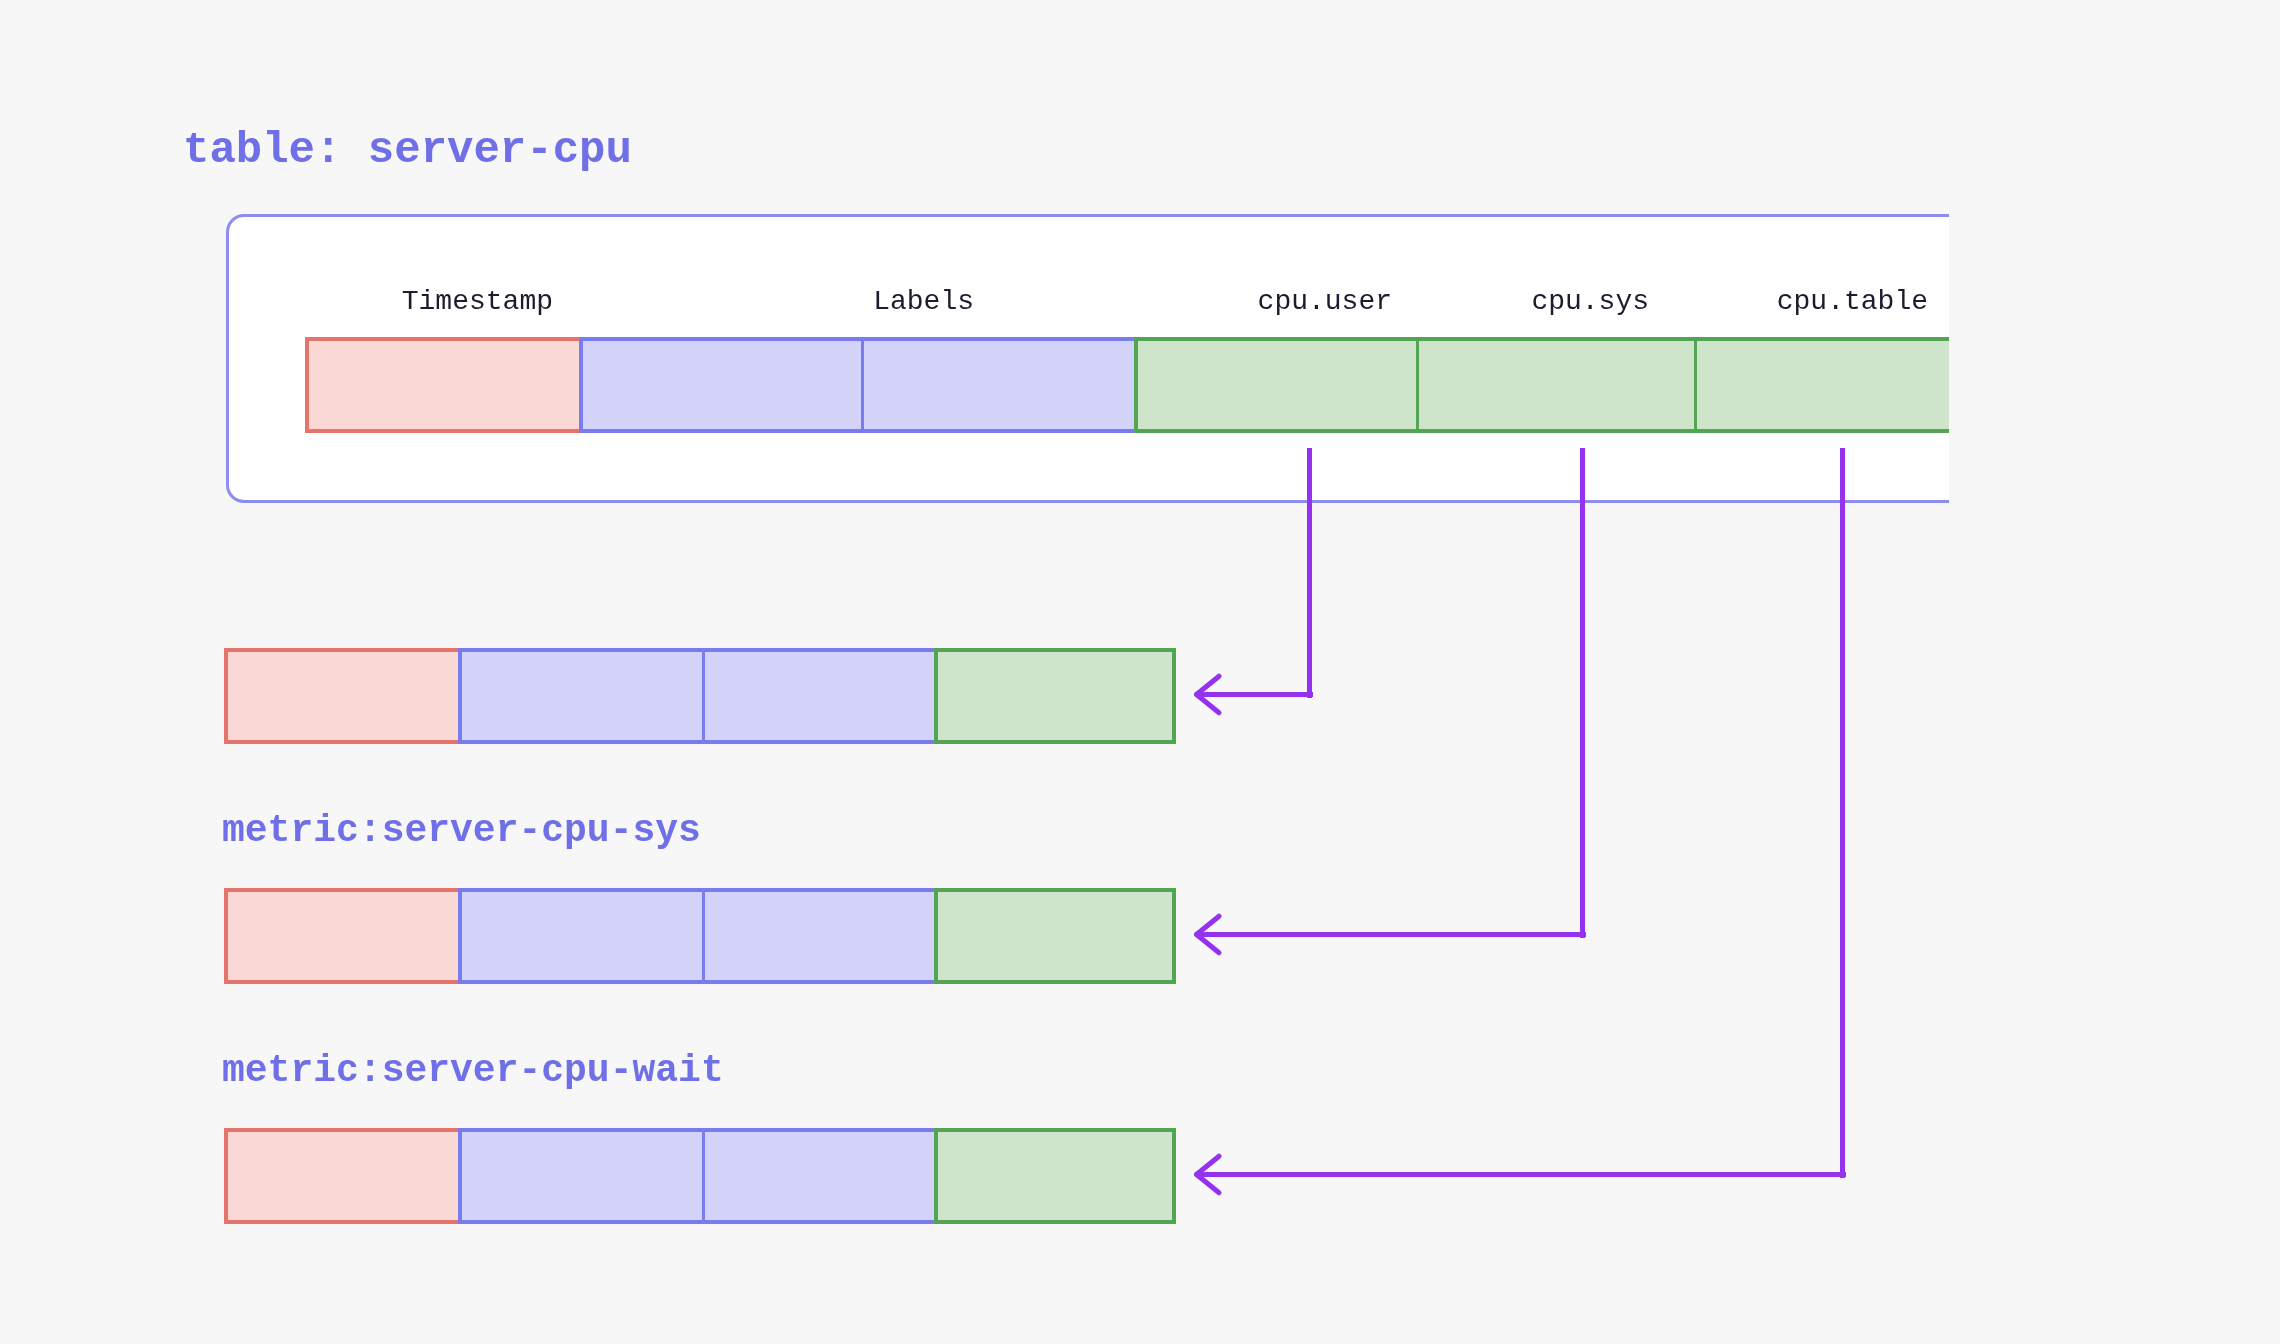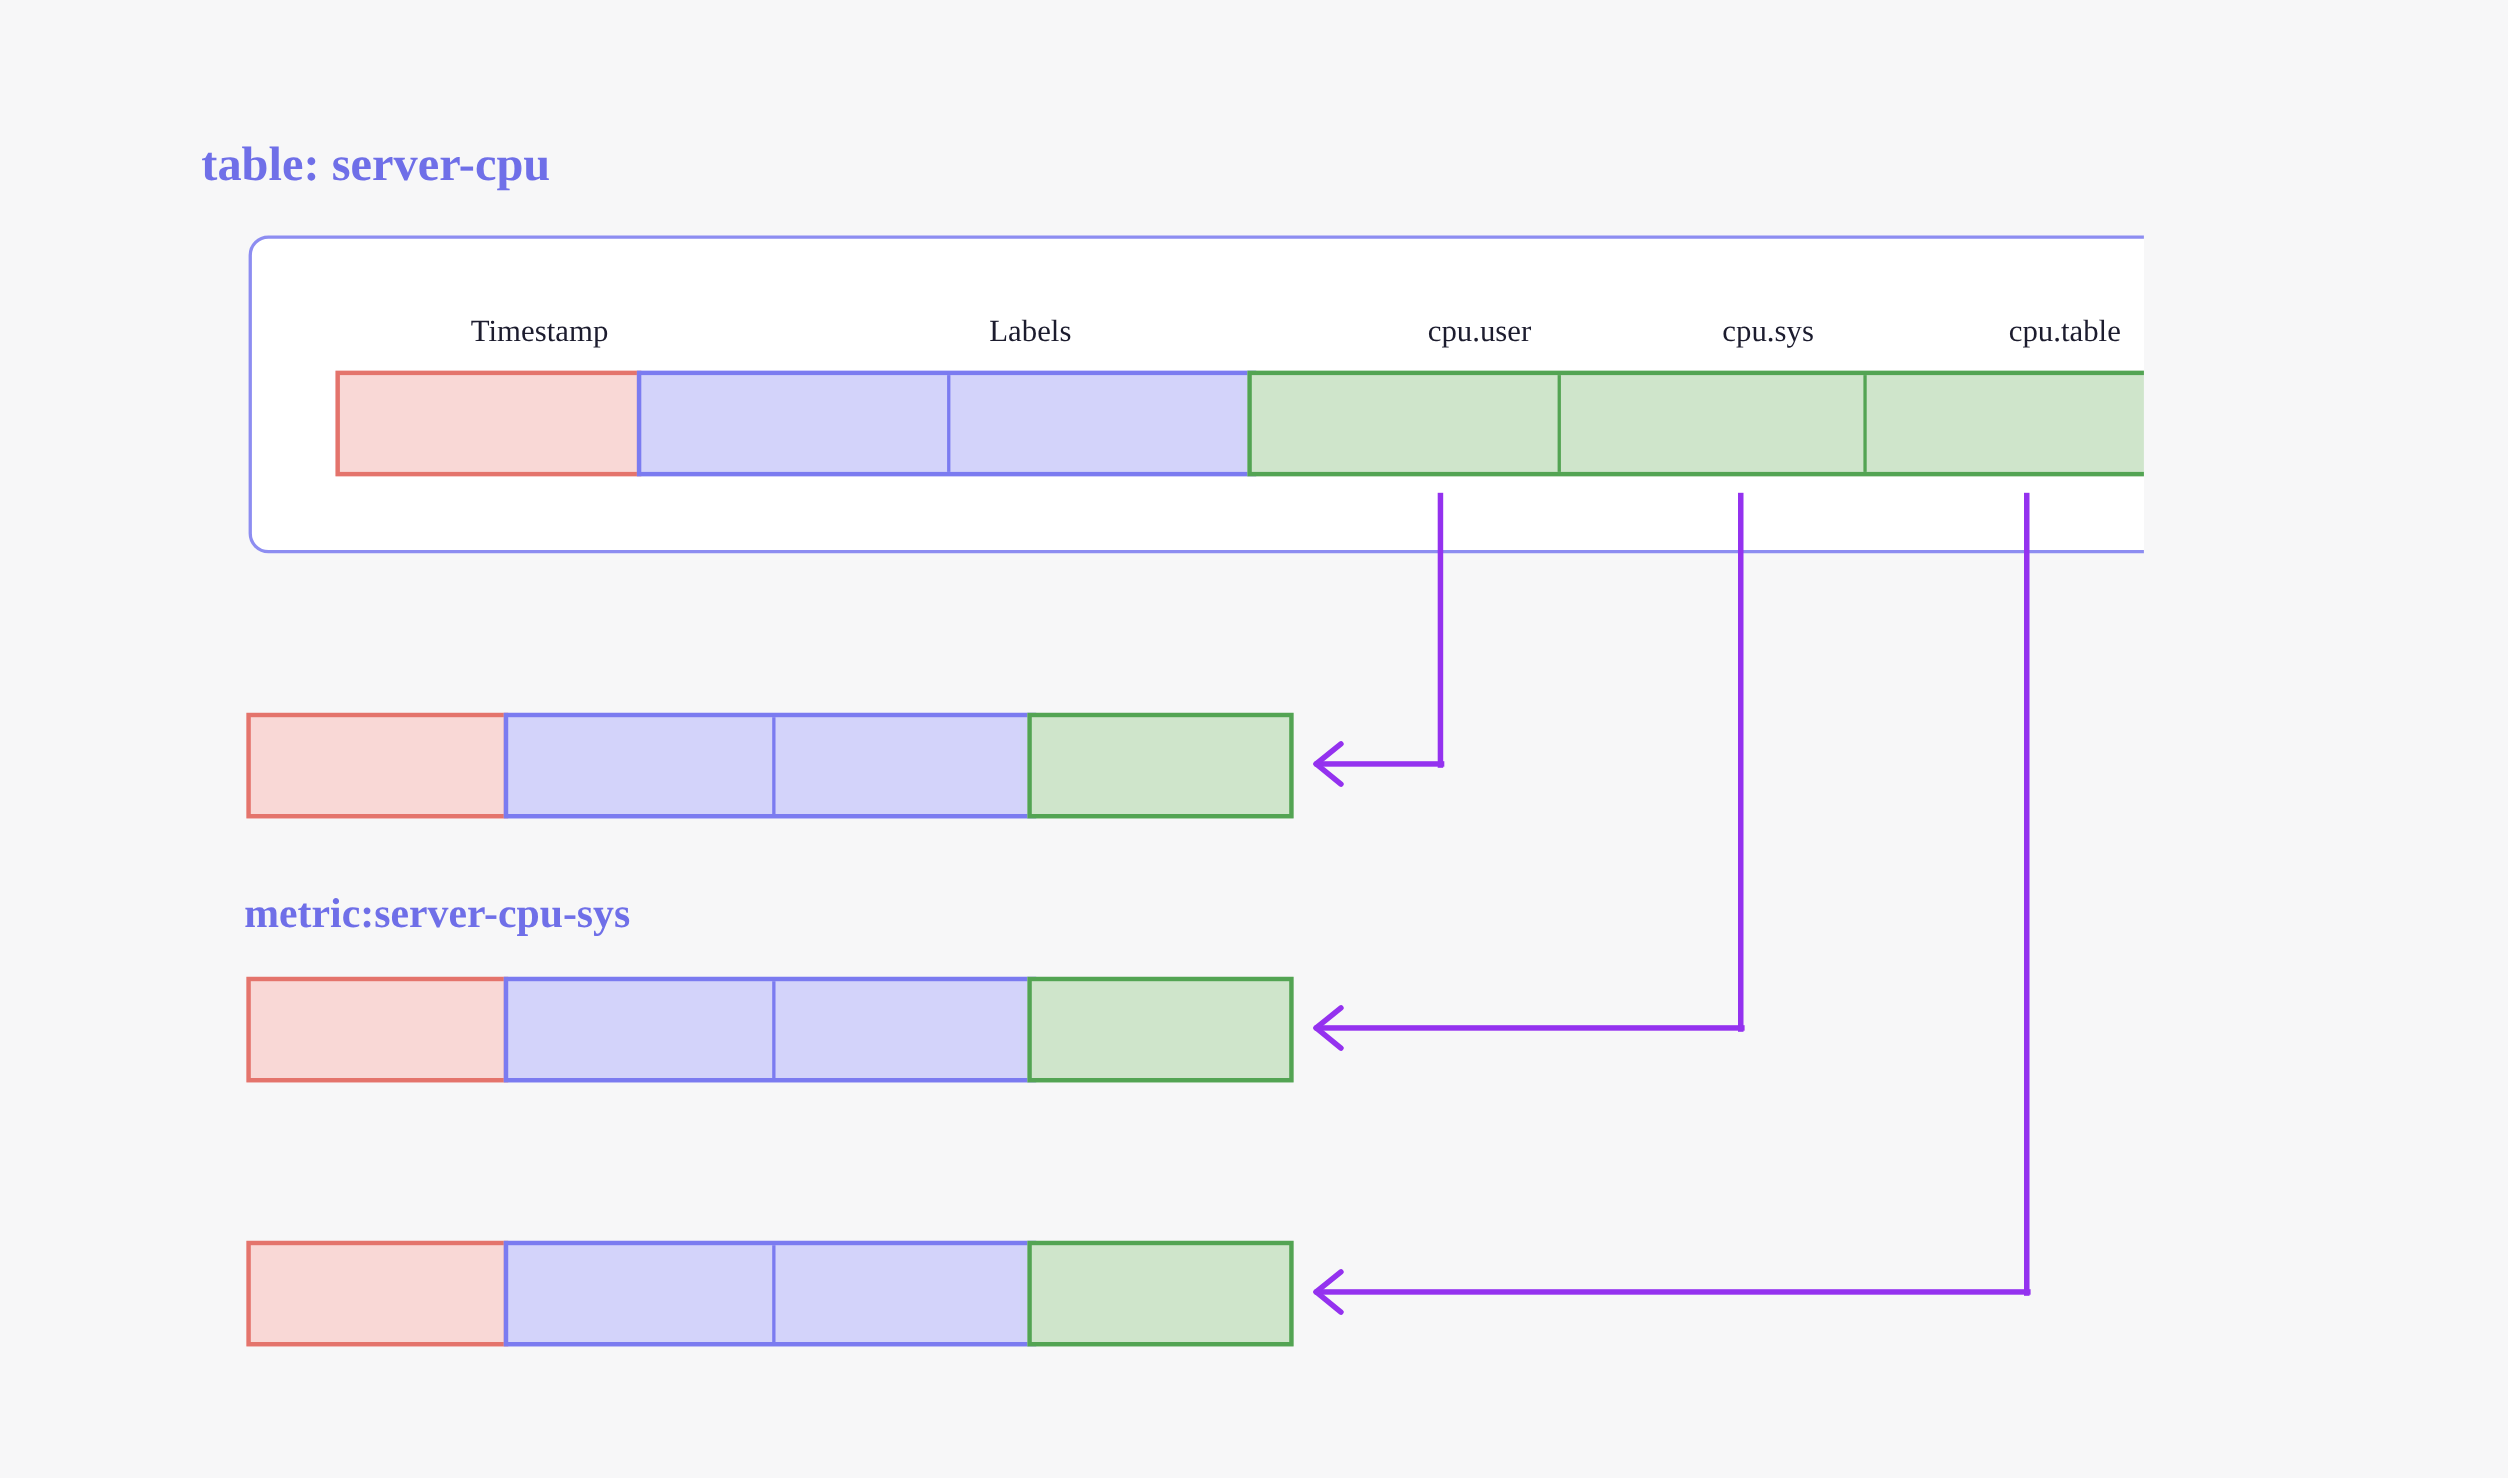--- a/index.html
+++ b/index.html
@@ -1,19 +1,19 @@
 <!DOCTYPE html>
 <html style="--background: #f7f7f8; --box-border: #8d8df1; --accent-text: #6f6fe8; --header-text: #1c1c2e; --timestamp-fill: #f9d8d6; --timestamp-border: #e4746c; --labels-fill: #d3d3fa; --labels-border: #7b7bf0; --field-fill: #cfe5cb; --field-border: #53a453; --arrow: #9432ef;"><head>
 <meta charset="utf-8">
 <style>
   html,body{margin:0;padding:0;background:var(--background,#f7f7f8);}
   .canvas{
     position:relative;width:1949px;height:1344px;overflow:hidden;
     background:var(--background,#f7f7f8);
-    font-family:Liberation Serif, serif;
+    font-family:Liberation Mono, monospace;
   }
   
   .dtitle{
     position:absolute;left:183px;top:128px;
     font-size:44px;font-weight:700;line-height:1;
     color:var(--accent-text,#6f6fe8);
     letter-spacing:0;white-space:pre;
   }
   
   .tbox{
@@ -126,20 +126,21 @@
 
   <div class="mlabel ml2">metric:server-cpu-sys</div>
   <div class="mrow mr2">
     <div class="grp red m-red"></div>
     <div class="grp blue m-blue">
       <i class="divider d1"></i>
     </div>
     <div class="grp green m-green"></div>
   </div>
 
+  <div class="mlabel ml3">metric:server-cpu-wait</div>
   <div class="mrow mr3">
     <div class="grp red m-red"></div>
     <div class="grp blue m-blue">
       <i class="divider d1"></i>
     </div>
     <div class="grp green m-green"></div>
   </div>
 
 </div>
 

